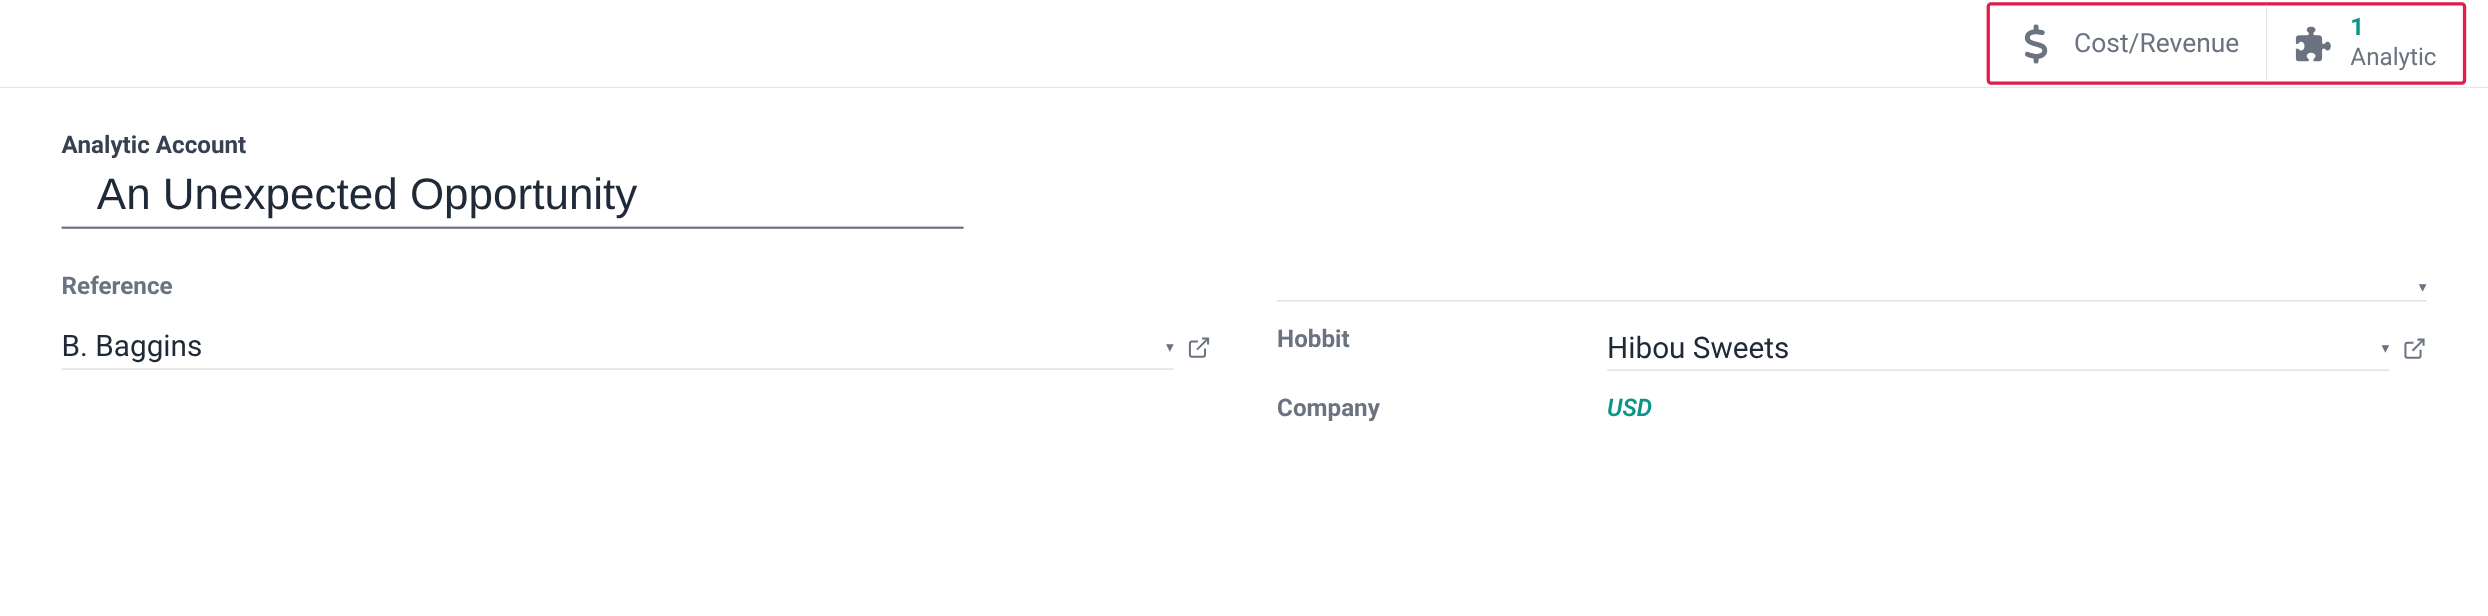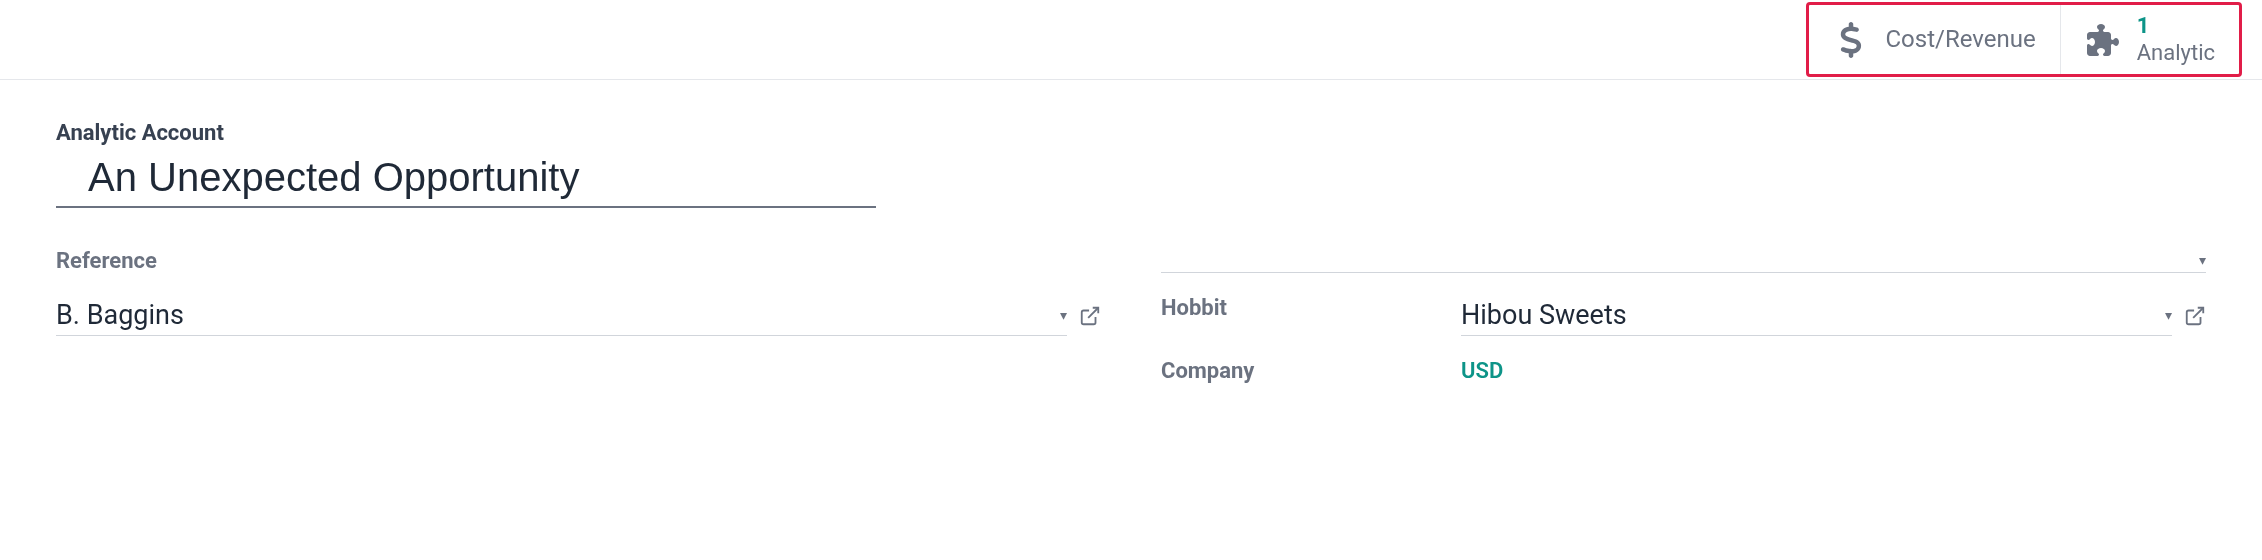--- a/index.html
+++ b/index.html
@@ -144,20 +144,21 @@
     .external-link {
       color: #6b7280;
       cursor: pointer;
       display: flex;
       align-items: center;
     }
     .currency-value {
       color: #0d9488;
       font-weight: 600;
       font-size: 22px;
+      font-style: italic;
     }
     svg { display: block; }
   </style>
 </head>
 <body>
 
 <div class="topbar">
   <div class="stat-buttons">
     <div class="stat-button single-line">
       <span class="icon">

